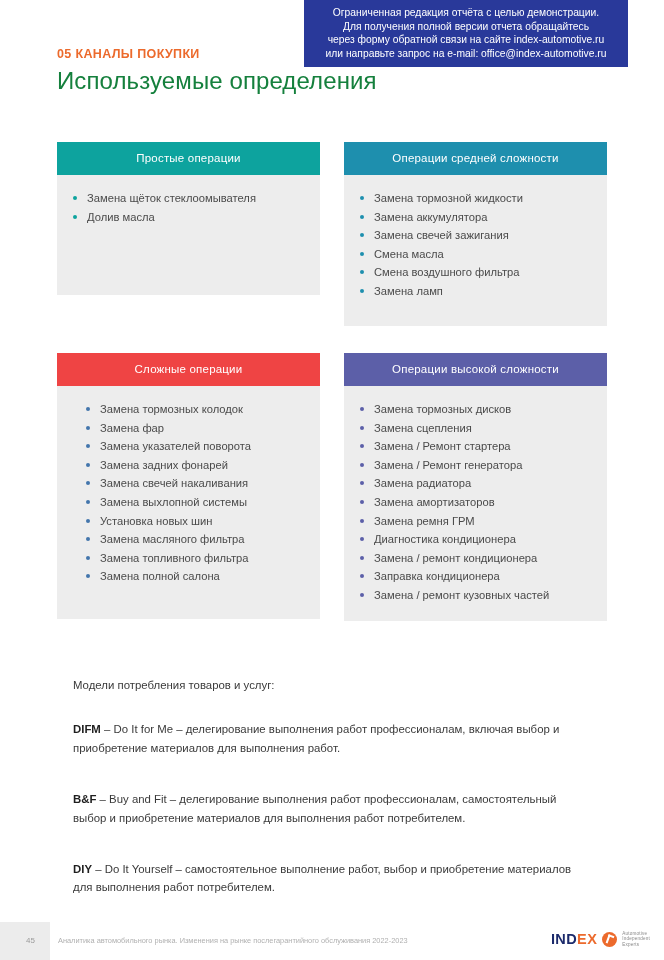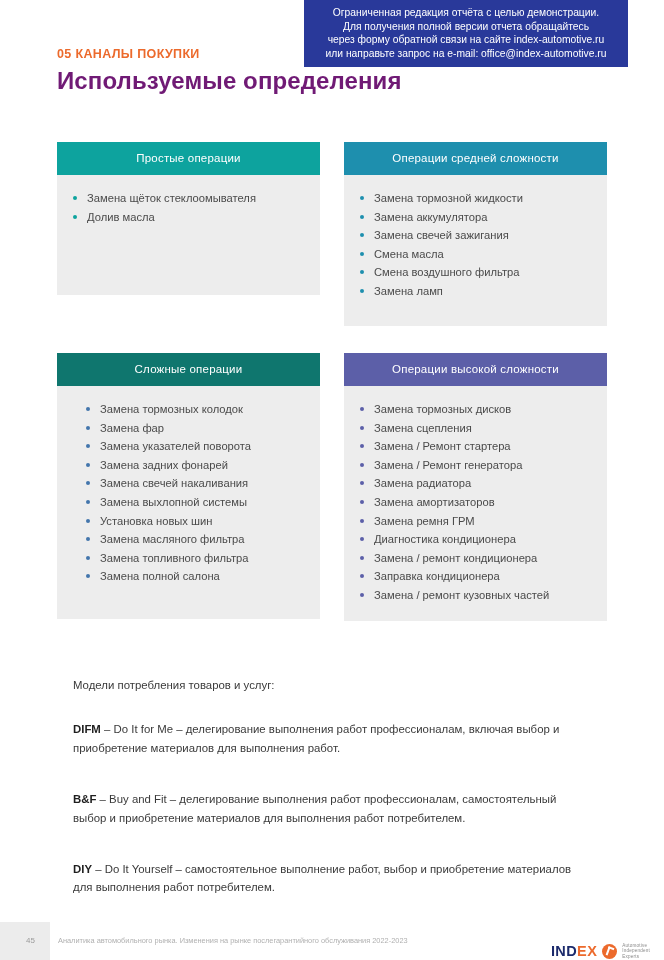--- a/index.html
+++ b/index.html
@@ -40,22 +40,22 @@
   }
   .eyebrow {
     color: #ec6a2c;
     font-size: 12.5px;
     font-weight: bold;
     letter-spacing: 0.35px;
     margin: 0 0 6px 0;
   }
   .page-title {
     font-size: 24px;
-    font-weight: bold;
-    color: #701a75;
+    font-weight: normal;
+    color: #15803d;
     margin: 0;
     letter-spacing: 0.1px;
   }
 
   
   .cards {
     position: absolute;
     top: 142px;
     left: 57px;
     width: 550px;
@@ -102,21 +102,21 @@
     width: 4px;
     height: 4px;
     border-radius: 50%;
   }
   .c1 .card-head { background: #0da39e; }
   .c1 .card-body li::before { background: #0da39e; }
   .c1 .card-body { min-height: 120px; }
   .c2 .card-head { background: #1e8fae; }
   .c2 .card-body li::before { background: #1e8fae; }
   .c2 .card-body { min-height: 151px; }
-  .c3 .card-head { background: #0f766e; }
+  .c3 .card-head { background: #ef4444; }
   .c3 .card-body li::before { background: #4375ac; }
   .c3 .card-body { min-height: 233px; padding-left: 29px; }
   .c4 .card-head { background: #5c5fa8; }
   .c4 .card-body li::before { background: #5c5fa8; }
   .c4 .card-body { min-height: 233px; }
 
   
   .defs {
     position: absolute;
     top: 660px;
@@ -161,21 +161,21 @@
     position: absolute;
     left: 58px;
     top: 14px;
     font-size: 7.4px;
     color: #b0b0b0;
     white-space: nowrap;
   }
   .logo {
     position: absolute;
     right: 14px;
-    top: 21px;
+    top: 9px;
     display: flex;
     align-items: center;
     gap: 5px;
   }
   .logo-text {
     font-size: 14.5px;
     font-weight: bold;
     letter-spacing: 0.4px;
     color: #1b2a6b;
   }

